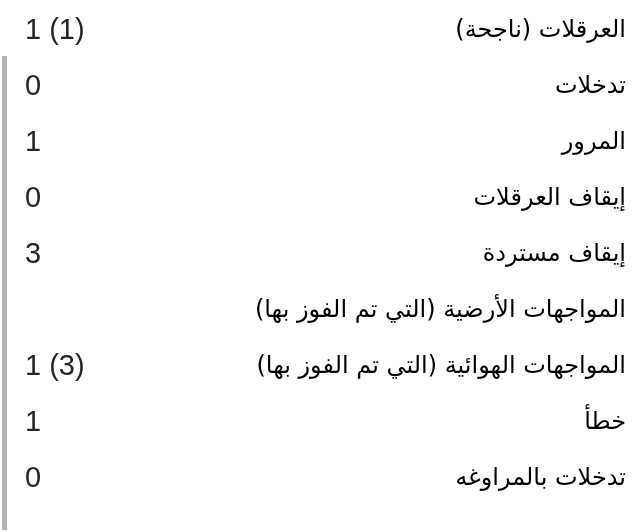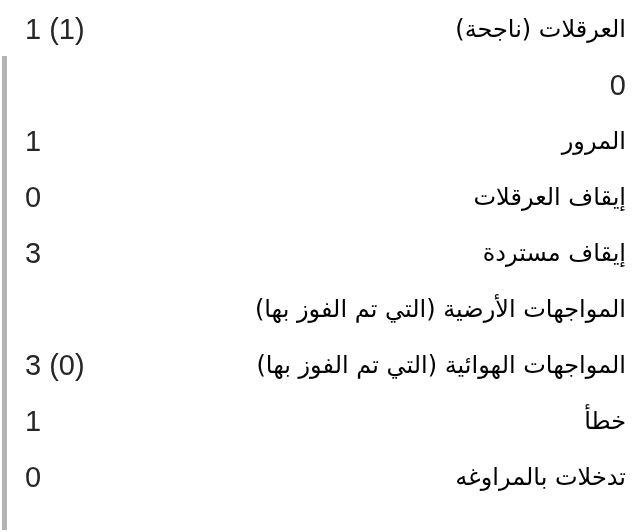--- a/index.html
+++ b/index.html
@@ -55,20 +55,21 @@
 
 <div class="panel">
   <div class="scroll-thumb"></div>
   <div class="rows" id="rows">
   <div class="stat-row">
     <span class="stat-label">العرقلات (ناجحة)</span>
     <span class="stat-value">1 (1)</span>
   </div>
 
   <div class="stat-row">
+    <span class="stat-label">تدخلات</span>
     <span class="stat-value">0</span>
   </div>
 
   <div class="stat-row">
     <span class="stat-label">المرور</span>
     <span class="stat-value">1</span>
   </div>
 
   <div class="stat-row">
     <span class="stat-label">إيقاف العرقلات</span>
@@ -79,21 +80,21 @@
     <span class="stat-label">إيقاف مستردة</span>
     <span class="stat-value">3</span>
   </div>
 
   <div class="stat-row">
     <span class="stat-label">المواجهات الأرضية (التي تم الفوز بها)</span>
   </div>
 
   <div class="stat-row">
     <span class="stat-label">المواجهات الهوائية (التي تم الفوز بها)</span>
-    <span class="stat-value">3 (0)</span>
+    <span class="stat-value">1 (3)</span>
   </div>
 
   <div class="stat-row">
     <span class="stat-label">خطأ</span>
     <span class="stat-value">1</span>
   </div>
 
   <div class="stat-row">
     <span class="stat-label">تدخلات بالمراوغه</span>
     <span class="stat-value">0</span>

